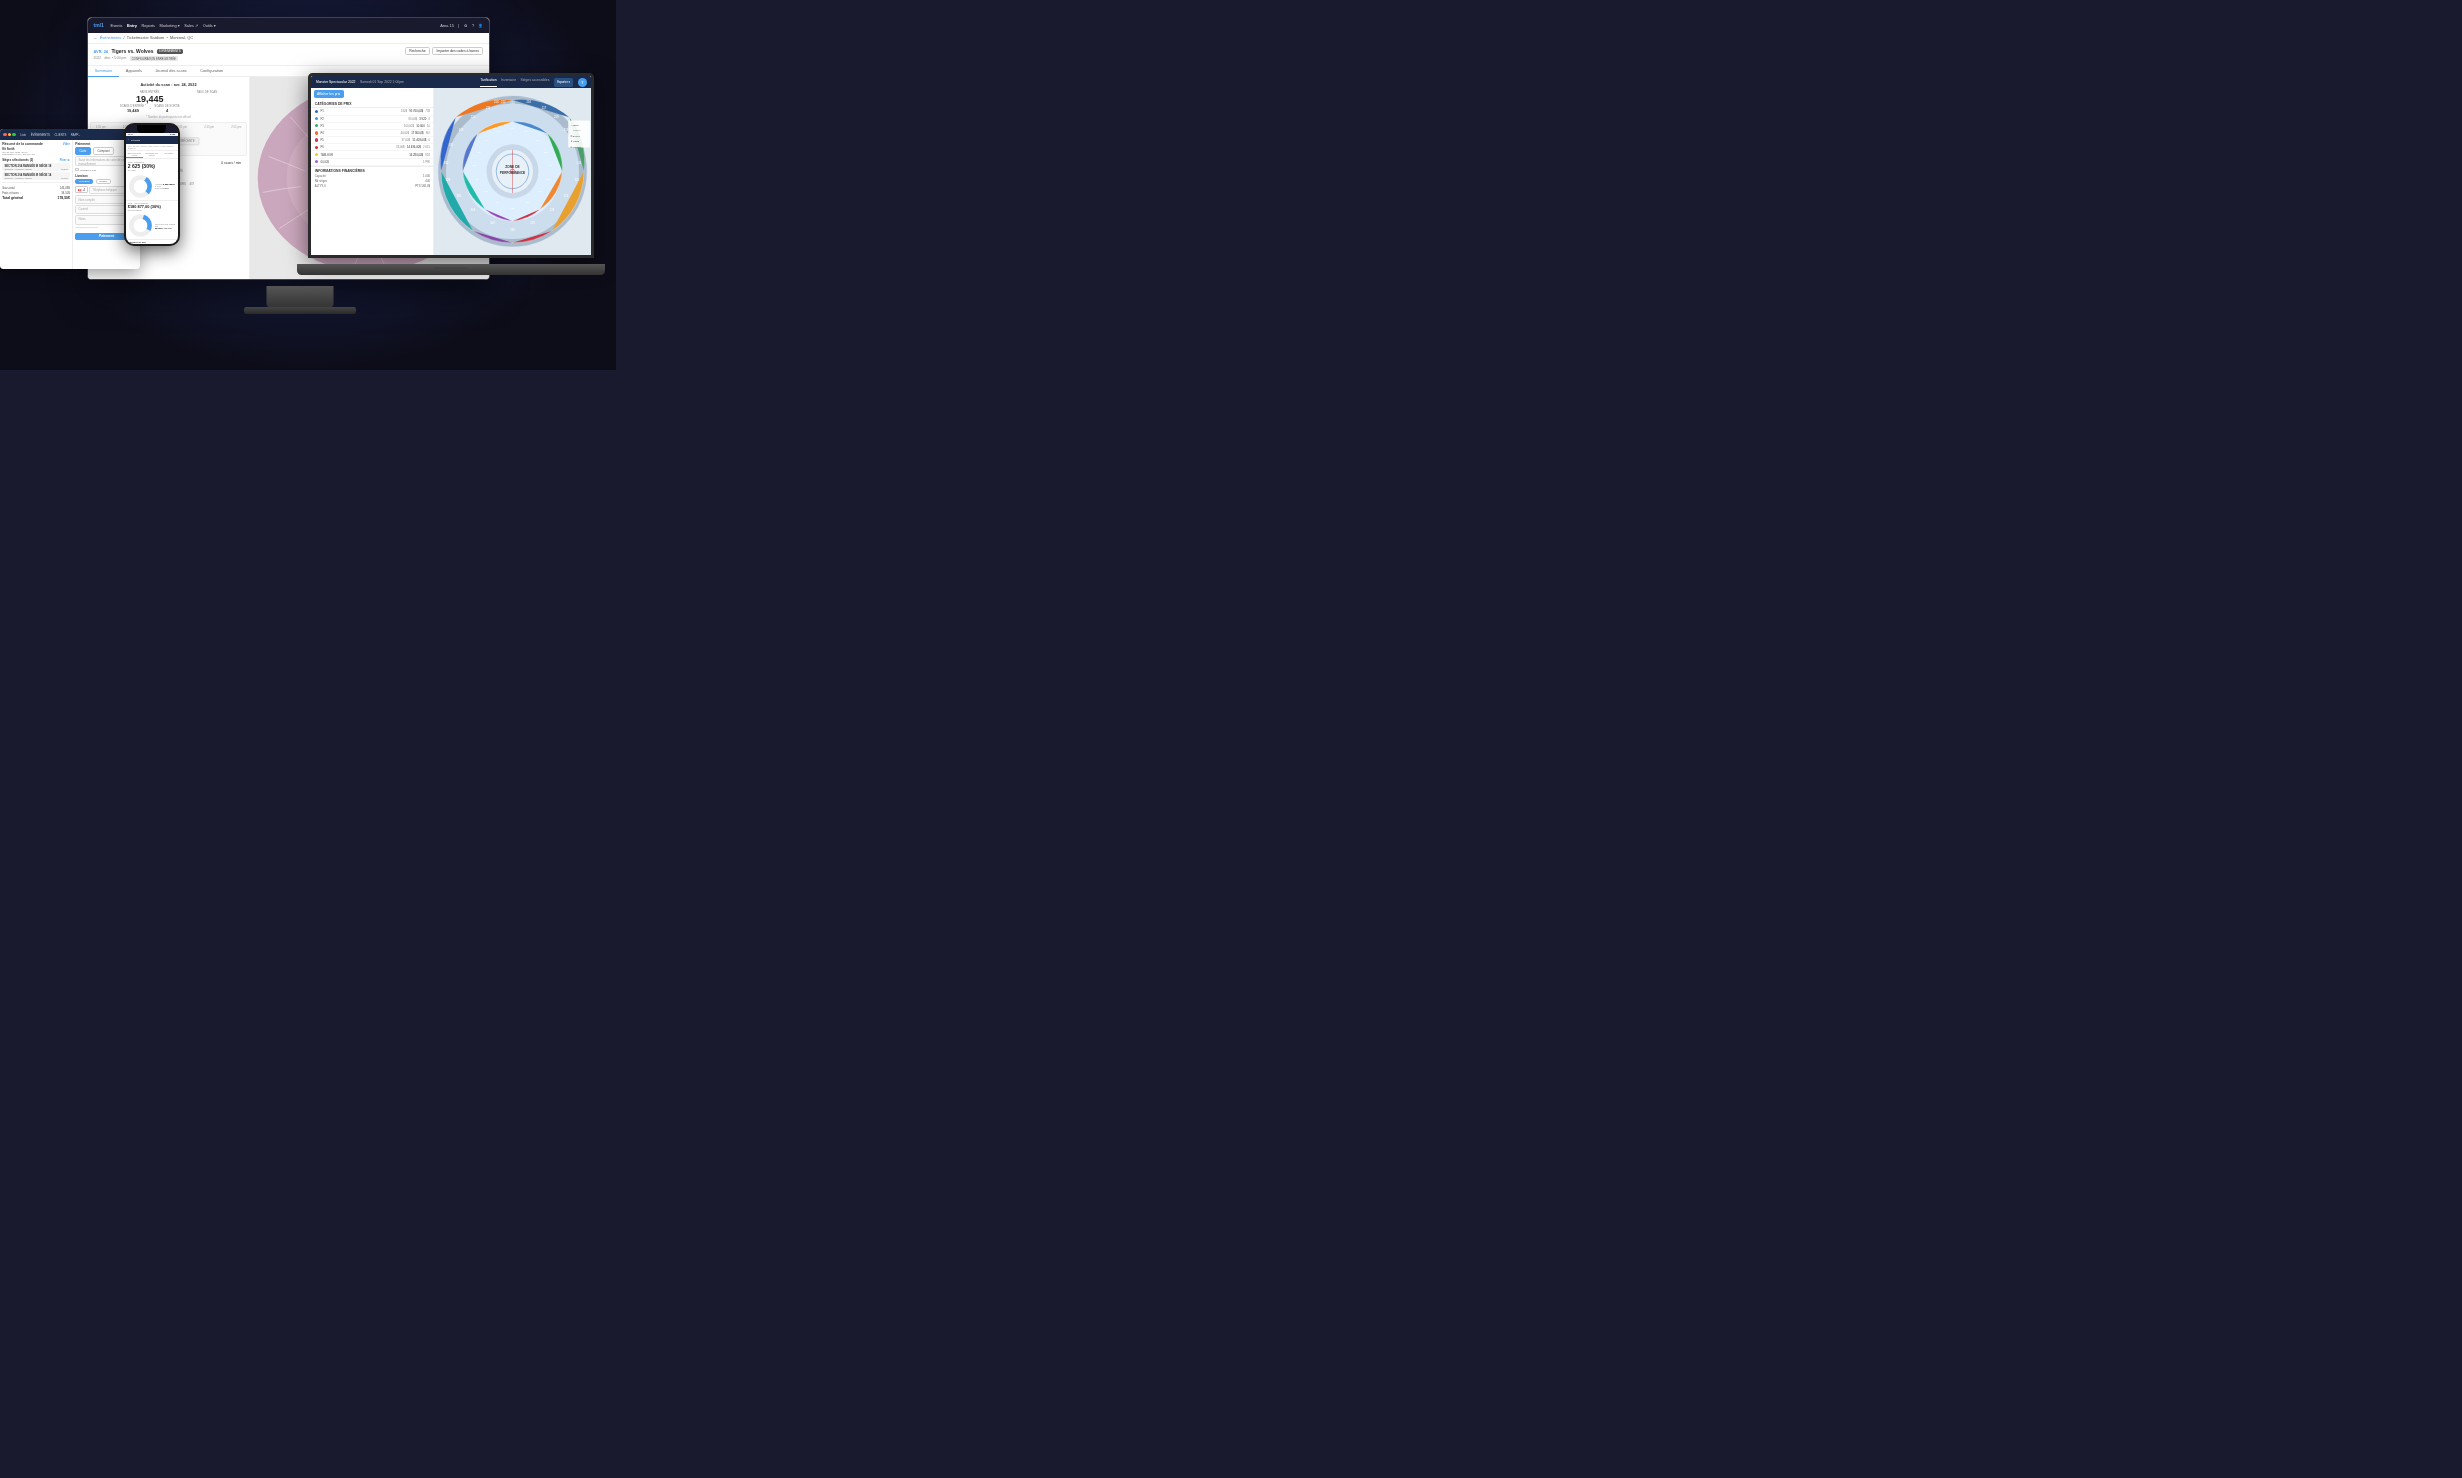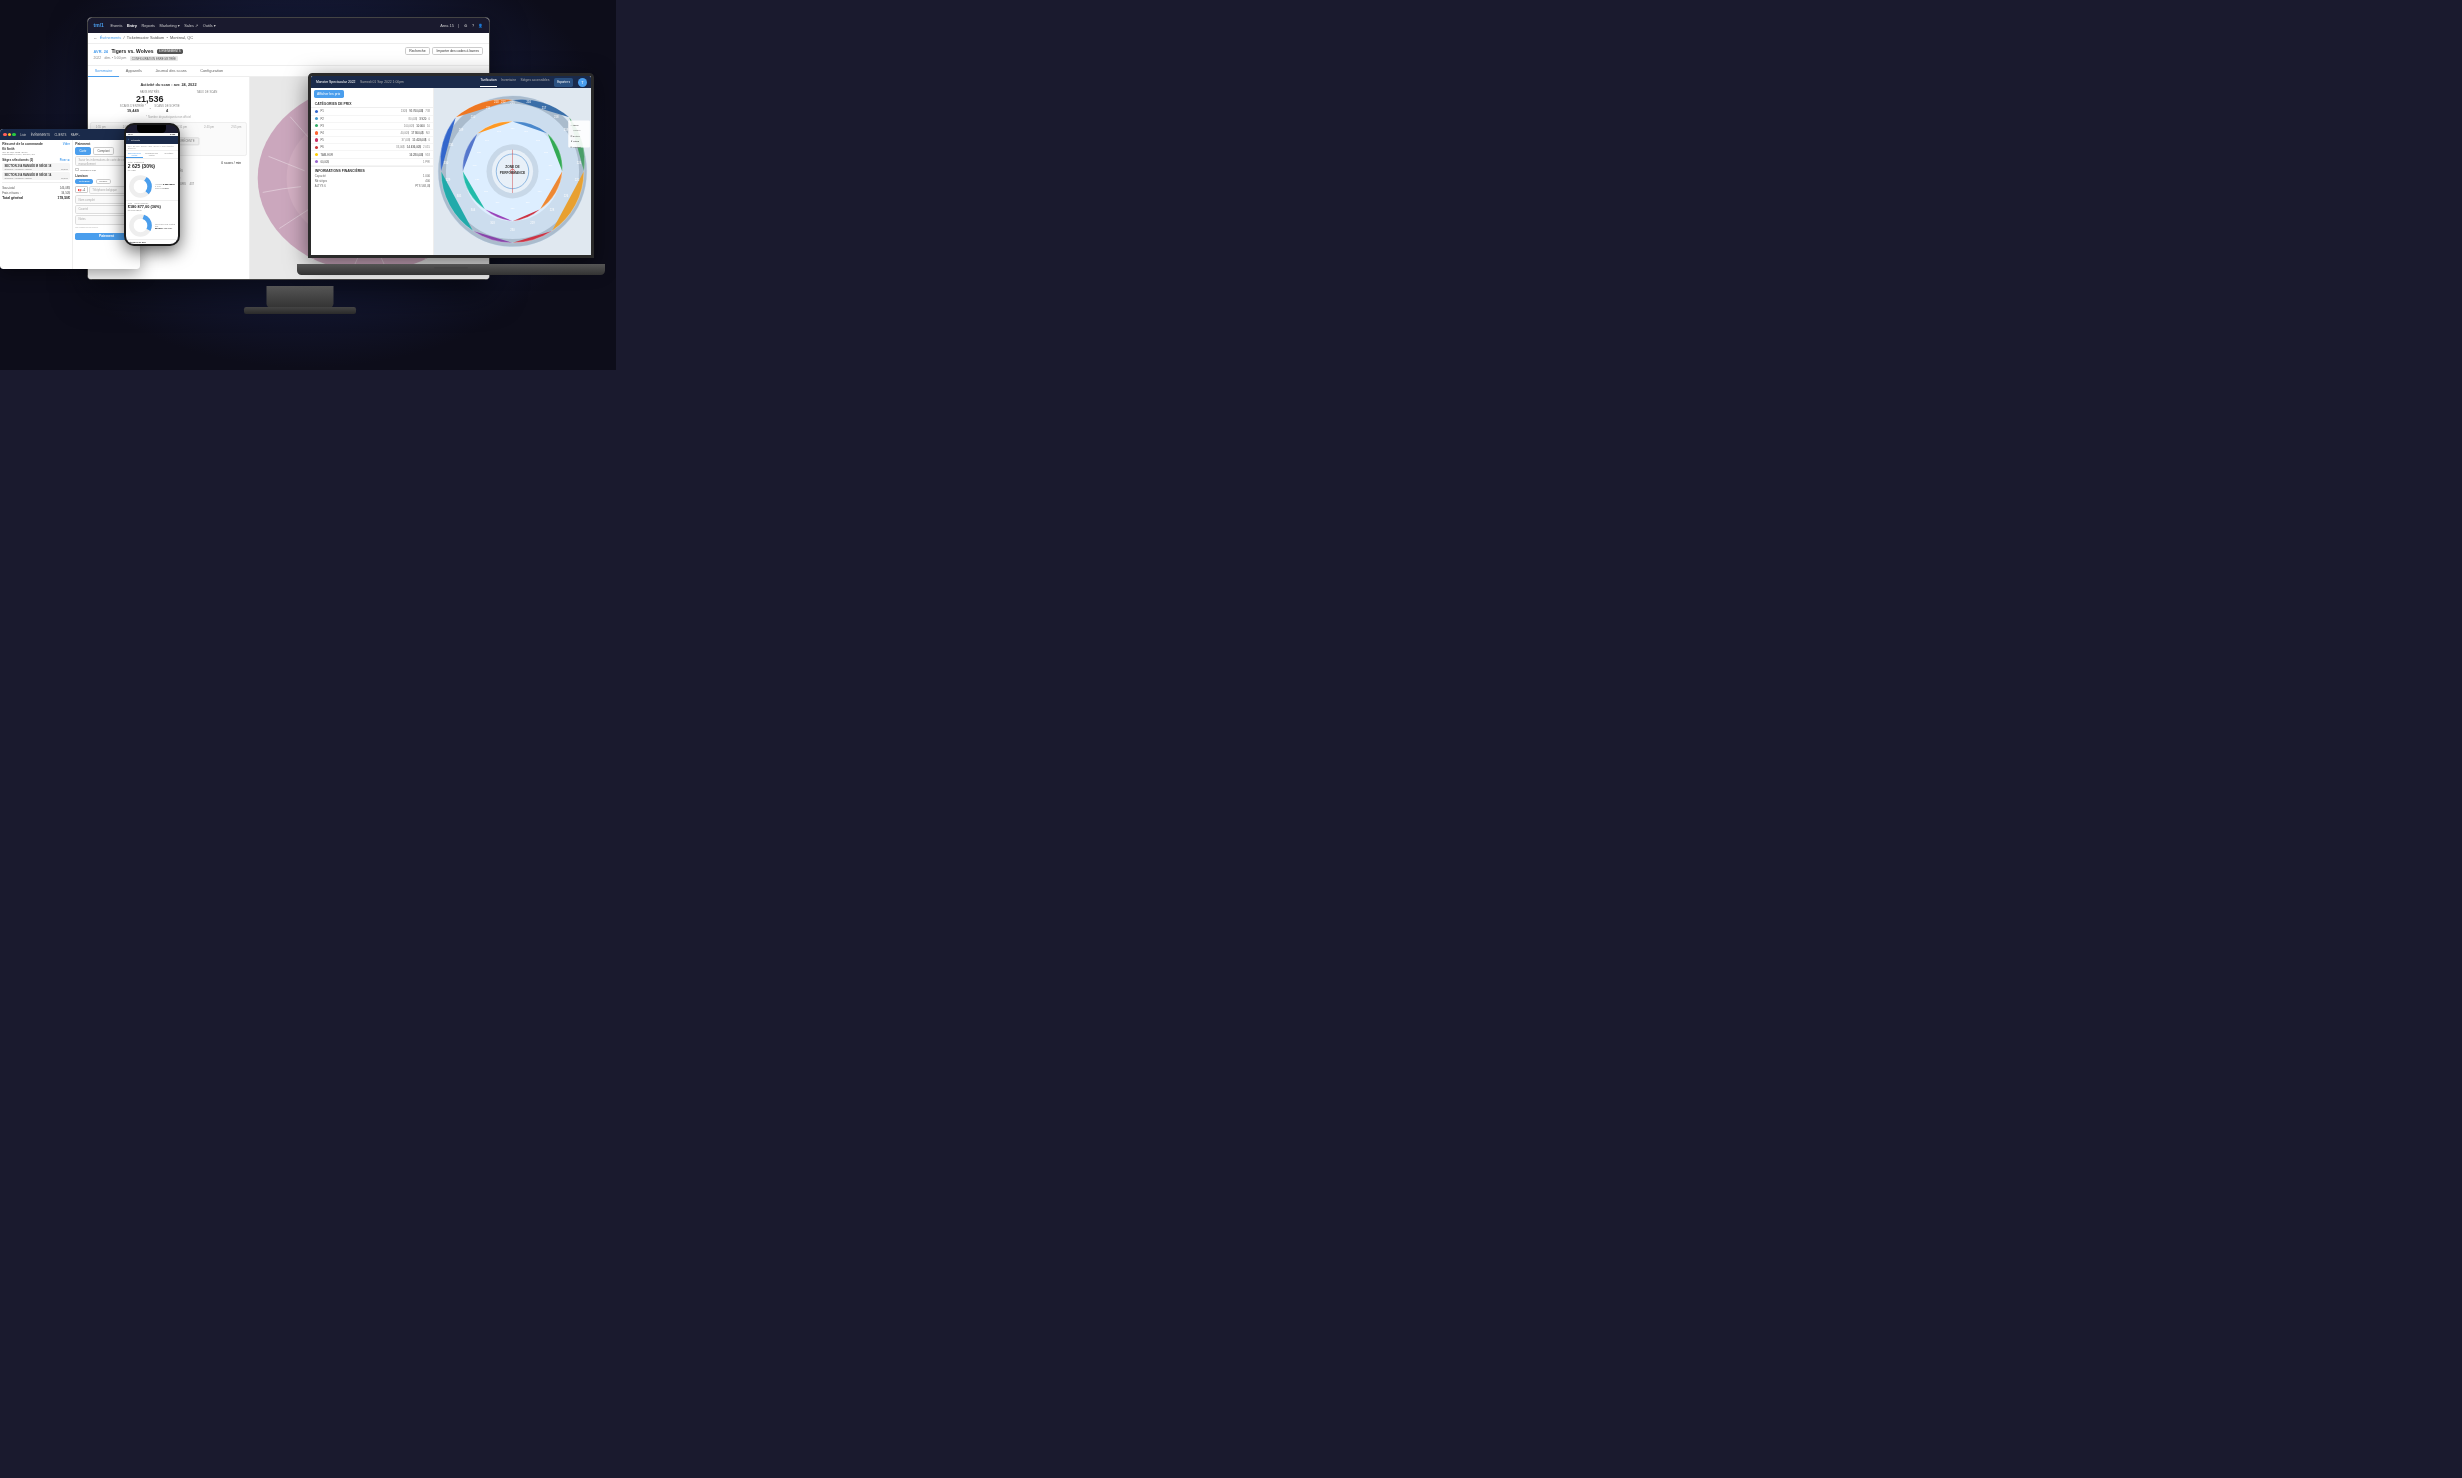--- a/index.html
+++ b/index.html
@@ -933,21 +933,21 @@
         </div>
 
         <div class="tm1-content">
 
           <div class="tm1-left-panel">
             <div class="tm1-scan-title">Activité du scan : avr. 24, 2022</div>
 
             <div class="tm1-stats-grid">
               <div class="tm1-stat">
                 <div class="tm1-stat-label">FANS ENTRÉS</div>
-                <div class="tm1-stat-value">21,536</div>
+                <div class="tm1-stat-value">19,445</div>
                 <div class="tm1-stat-sub">
                   <div class="tm1-stat-sub-item">
                     <div>SCANS D'ENTRÉE *</div>
                     <div class="tm1-stat-sub-value">19,449</div>
                   </div>
                   <div class="tm1-stat-sub-item" style="display:flex;align-items:center;font-size:4.5px;">-</div>
                   <div class="tm1-stat-sub-item">
                     <div>SCANS DE SORTIE</div>
                     <div class="tm1-stat-sub-value">4</div>
                   </div>

